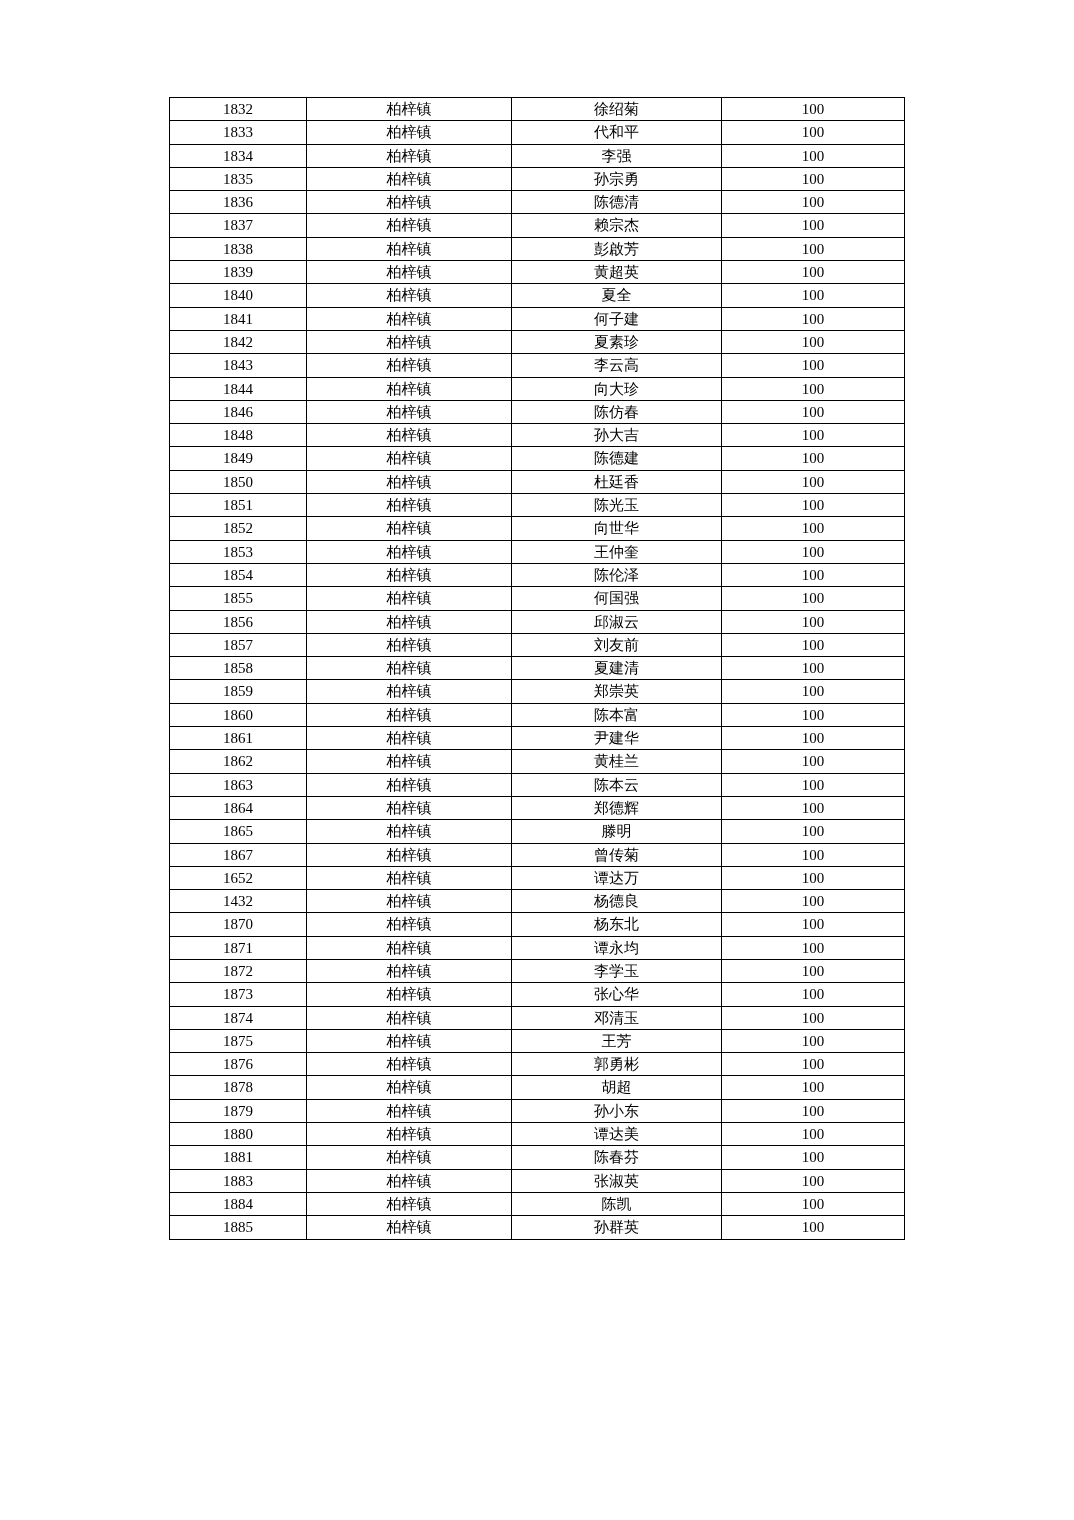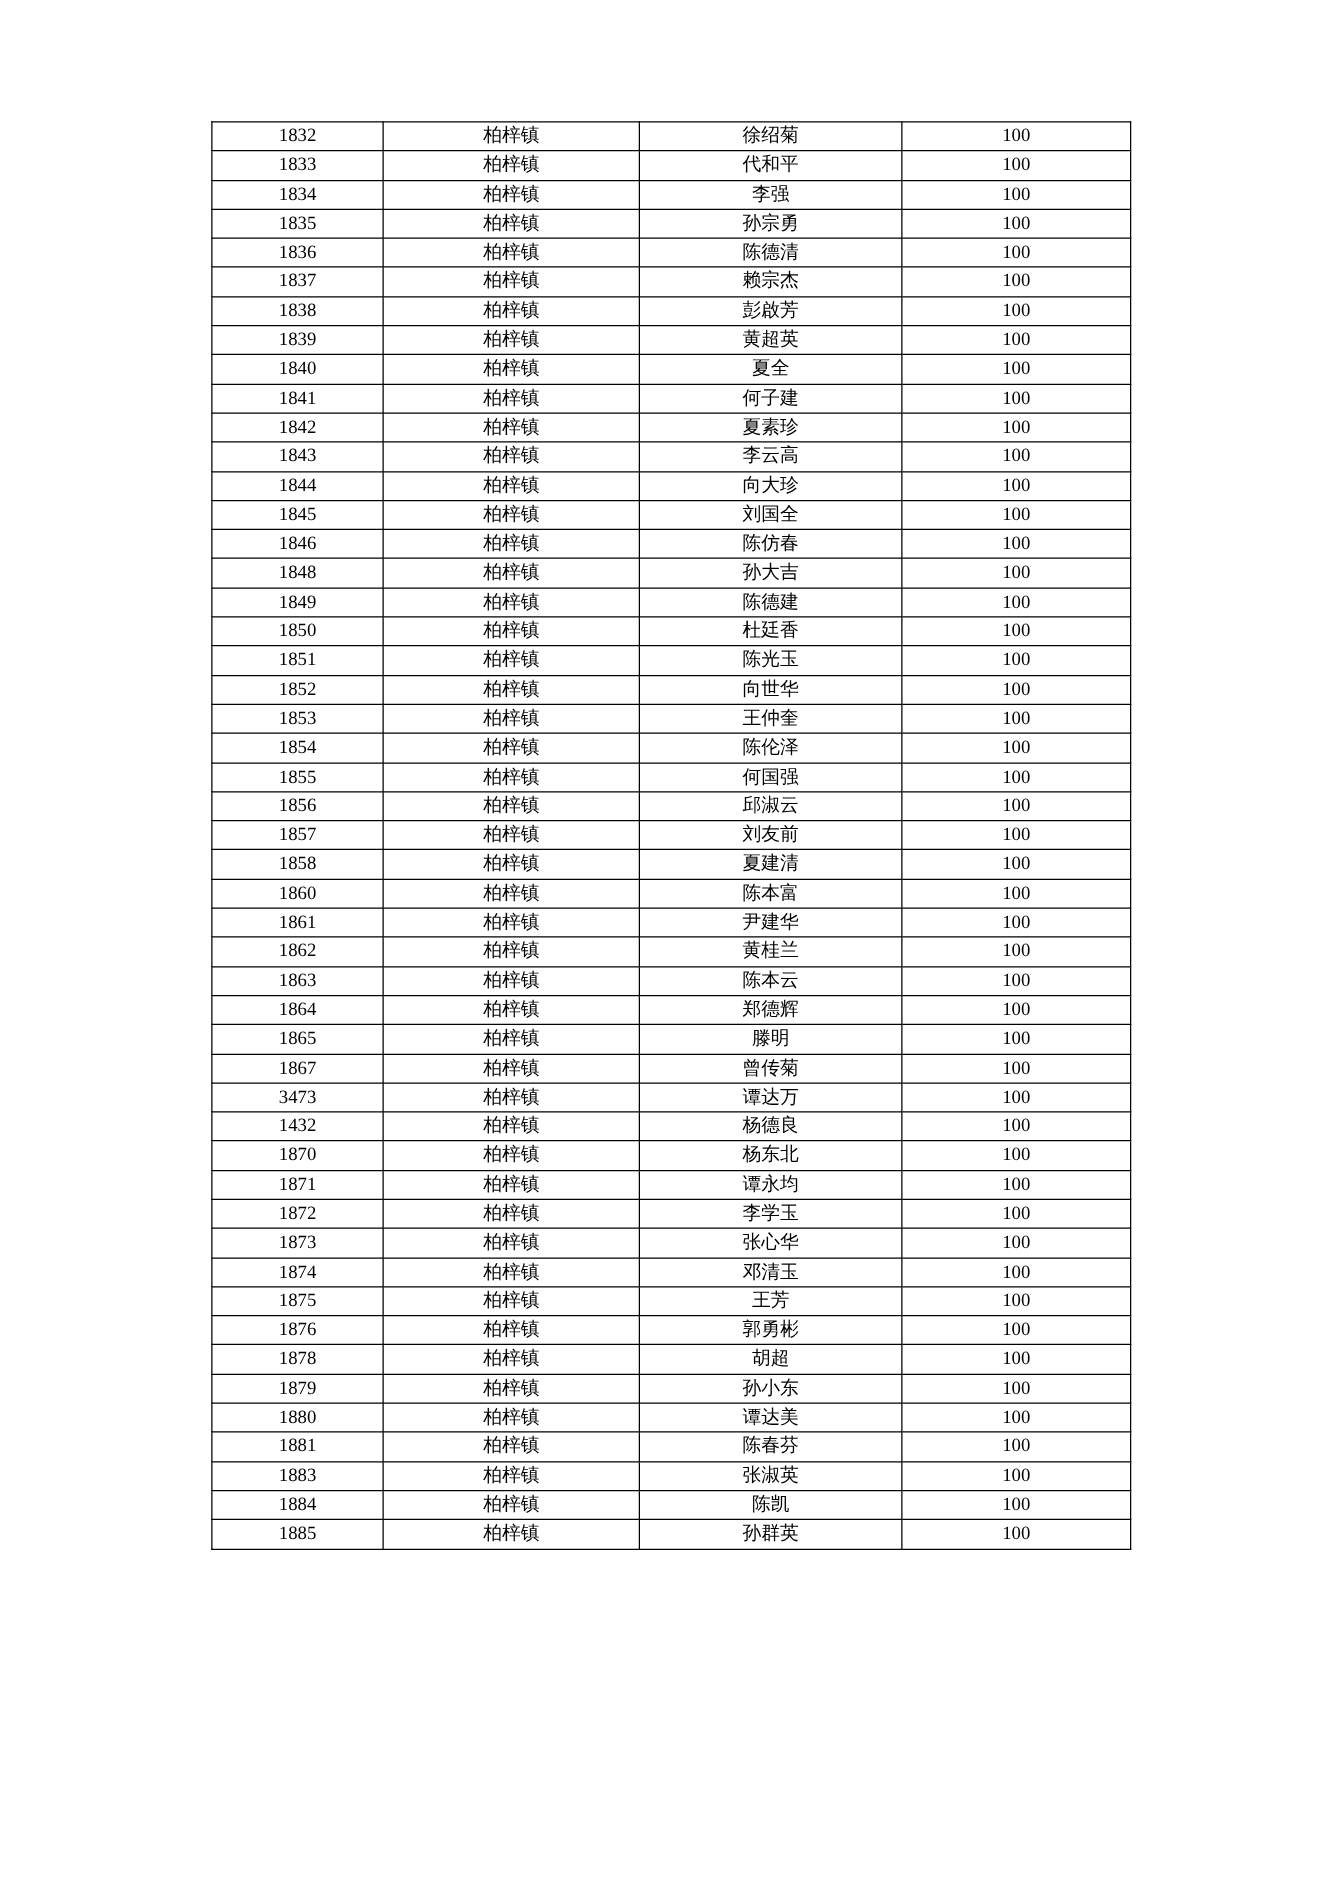--- a/index.html
+++ b/index.html
@@ -126,26 +126,20 @@
           <td>李云高</td>
           <td>100</td>
         </tr>
         <tr>
           <td>1844</td>
           <td>柏梓镇</td>
           <td>向大珍</td>
           <td>100</td>
         </tr>
         <tr>
-          <td>1845</td>
-          <td>柏梓镇</td>
-          <td>刘国全</td>
-          <td>100</td>
-        </tr>
-        <tr>
           <td>1846</td>
           <td>柏梓镇</td>
           <td>陈仿春</td>
           <td>100</td>
         </tr>
         <tr>
           <td>1848</td>
           <td>柏梓镇</td>
           <td>孙大吉</td>
           <td>100</td>
@@ -204,20 +198,26 @@
           <td>刘友前</td>
           <td>100</td>
         </tr>
         <tr>
           <td>1858</td>
           <td>柏梓镇</td>
           <td>夏建清</td>
           <td>100</td>
         </tr>
         <tr>
+          <td>1859</td>
+          <td>柏梓镇</td>
+          <td>郑崇英</td>
+          <td>100</td>
+        </tr>
+        <tr>
           <td>1860</td>
           <td>柏梓镇</td>
           <td>陈本富</td>
           <td>100</td>
         </tr>
         <tr>
           <td>1861</td>
           <td>柏梓镇</td>
           <td>尹建华</td>
           <td>100</td>
@@ -246,21 +246,21 @@
           <td>滕明</td>
           <td>100</td>
         </tr>
         <tr>
           <td>1867</td>
           <td>柏梓镇</td>
           <td>曾传菊</td>
           <td>100</td>
         </tr>
         <tr>
-          <td>3473</td>
+          <td>1652</td>
           <td>柏梓镇</td>
           <td>谭达万</td>
           <td>100</td>
         </tr>
         <tr>
           <td>1432</td>
           <td>柏梓镇</td>
           <td>杨德良</td>
           <td>100</td>
         </tr>

